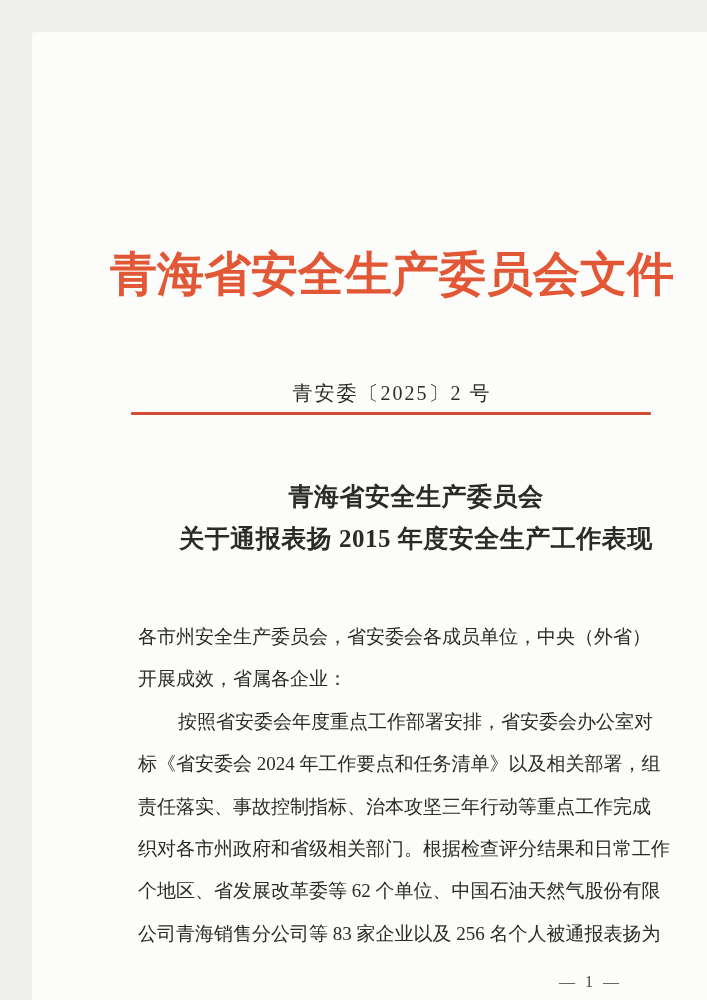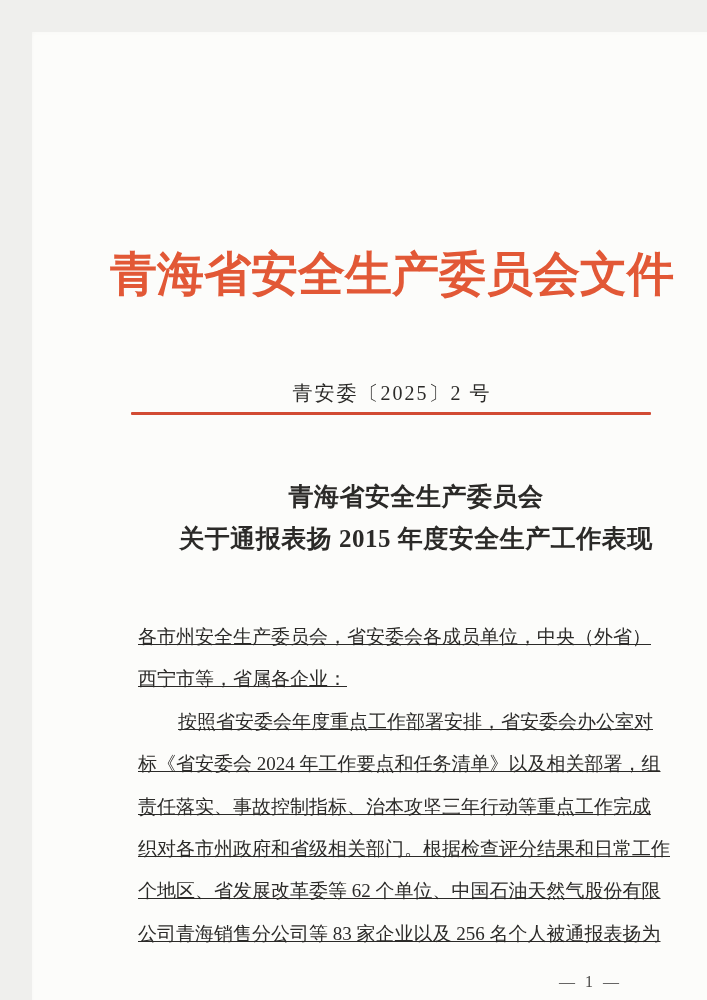--- a/index.html
+++ b/index.html
@@ -72,21 +72,20 @@
     padding-left: 48px;
   }
   .body-text {
     position: absolute;
     left: 90px;
     top: 572px;
     width: 527px;
     font-size: 19px;
     line-height: 34.4px;
     color: var(--text-dark, #2b2a28);
-    text-decoration: underline;
   }
   .body-line {
     text-align: justify;
     text-align-last: justify;
     white-space: nowrap;
   }
   .body-line.para-end {
     text-align-last: left;
   }
   .body-line.indent {
@@ -113,21 +112,21 @@
 
     <div class="red-divider"></div>
 
     <div class="doc-title">
       <div class="title-line">青海省安全生产委员会</div>
       <div class="title-line">关于通报表扬 2015 年度安全生产工作表现</div>
     </div>
 
     <div class="body-text">
       <div class="body-line">各市州安全生产委员会，省安委会各成员单位，中央（外省）</div>
-      <div class="body-line para-end">西宁市等，省属各企业：</div>
+      <div class="body-line para-end">开展成效，省属各企业：</div>
       <div class="body-line indent">按照省安委会年度重点工作部署安排，省安委会办公室对</div>
       <div class="body-line">标《省安委会 2024 年工作要点和任务清单》以及相关部署，组</div>
       <div class="body-line">责任落实、事故控制指标、治本攻坚三年行动等重点工作完成</div>
       <div class="body-line">织对各市州政府和省级相关部门。根据检查评分结果和日常工作</div>
       <div class="body-line">个地区、省发展改革委等 62 个单位、中国石油天然气股份有限</div>
       <div class="body-line">公司青海销售分公司等 83 家企业以及 256 名个人被通报表扬为</div>
     </div>
 
     <div class="page-number">— 1 —</div>
 

